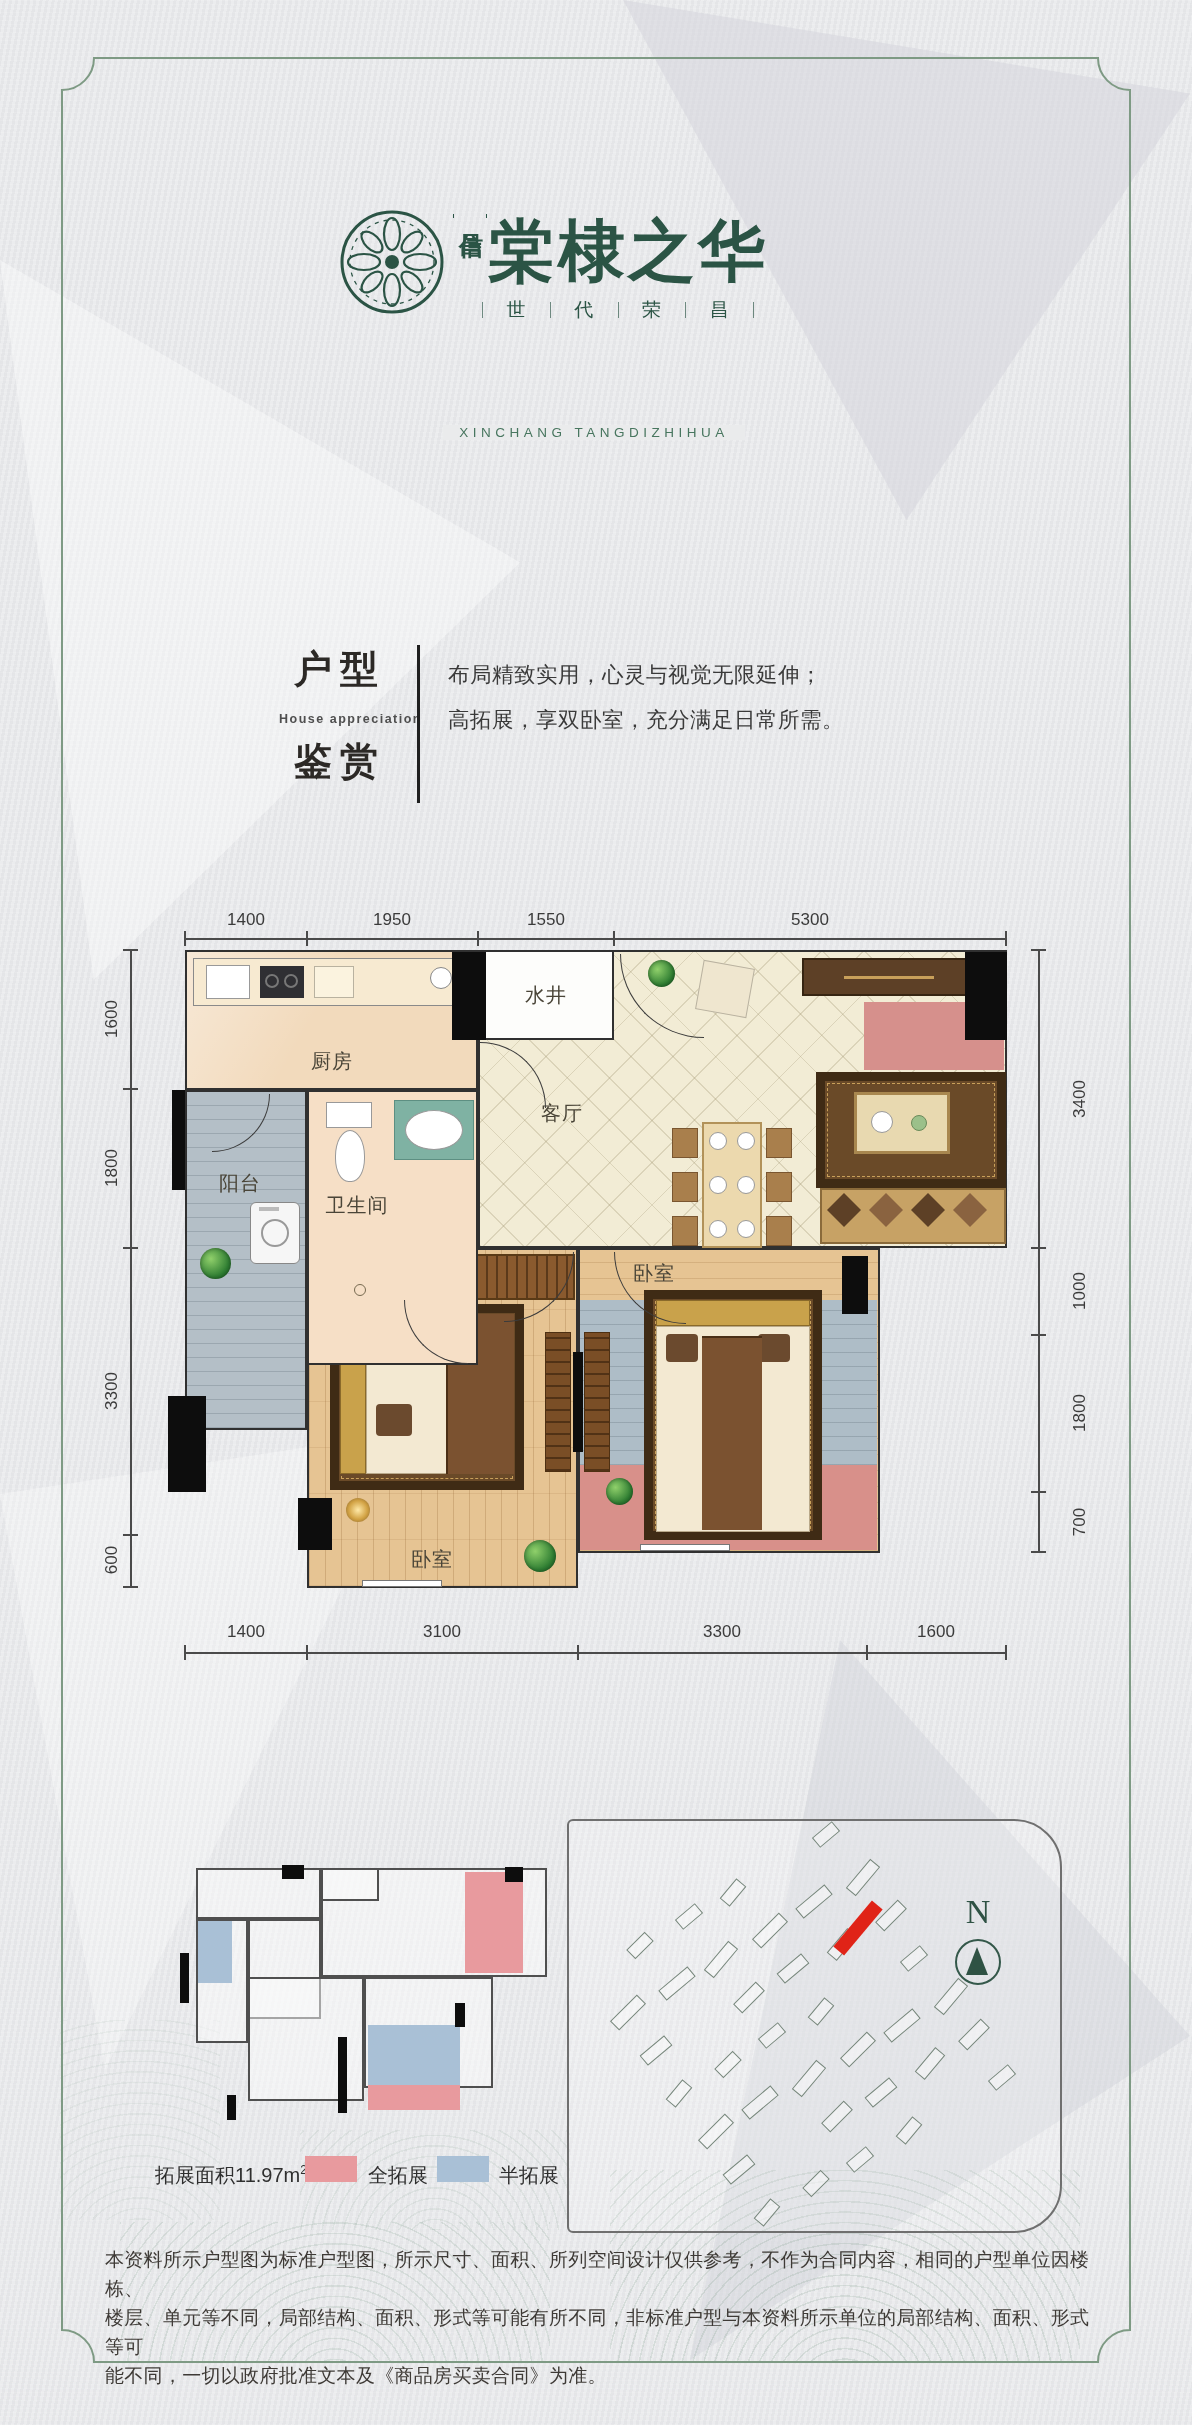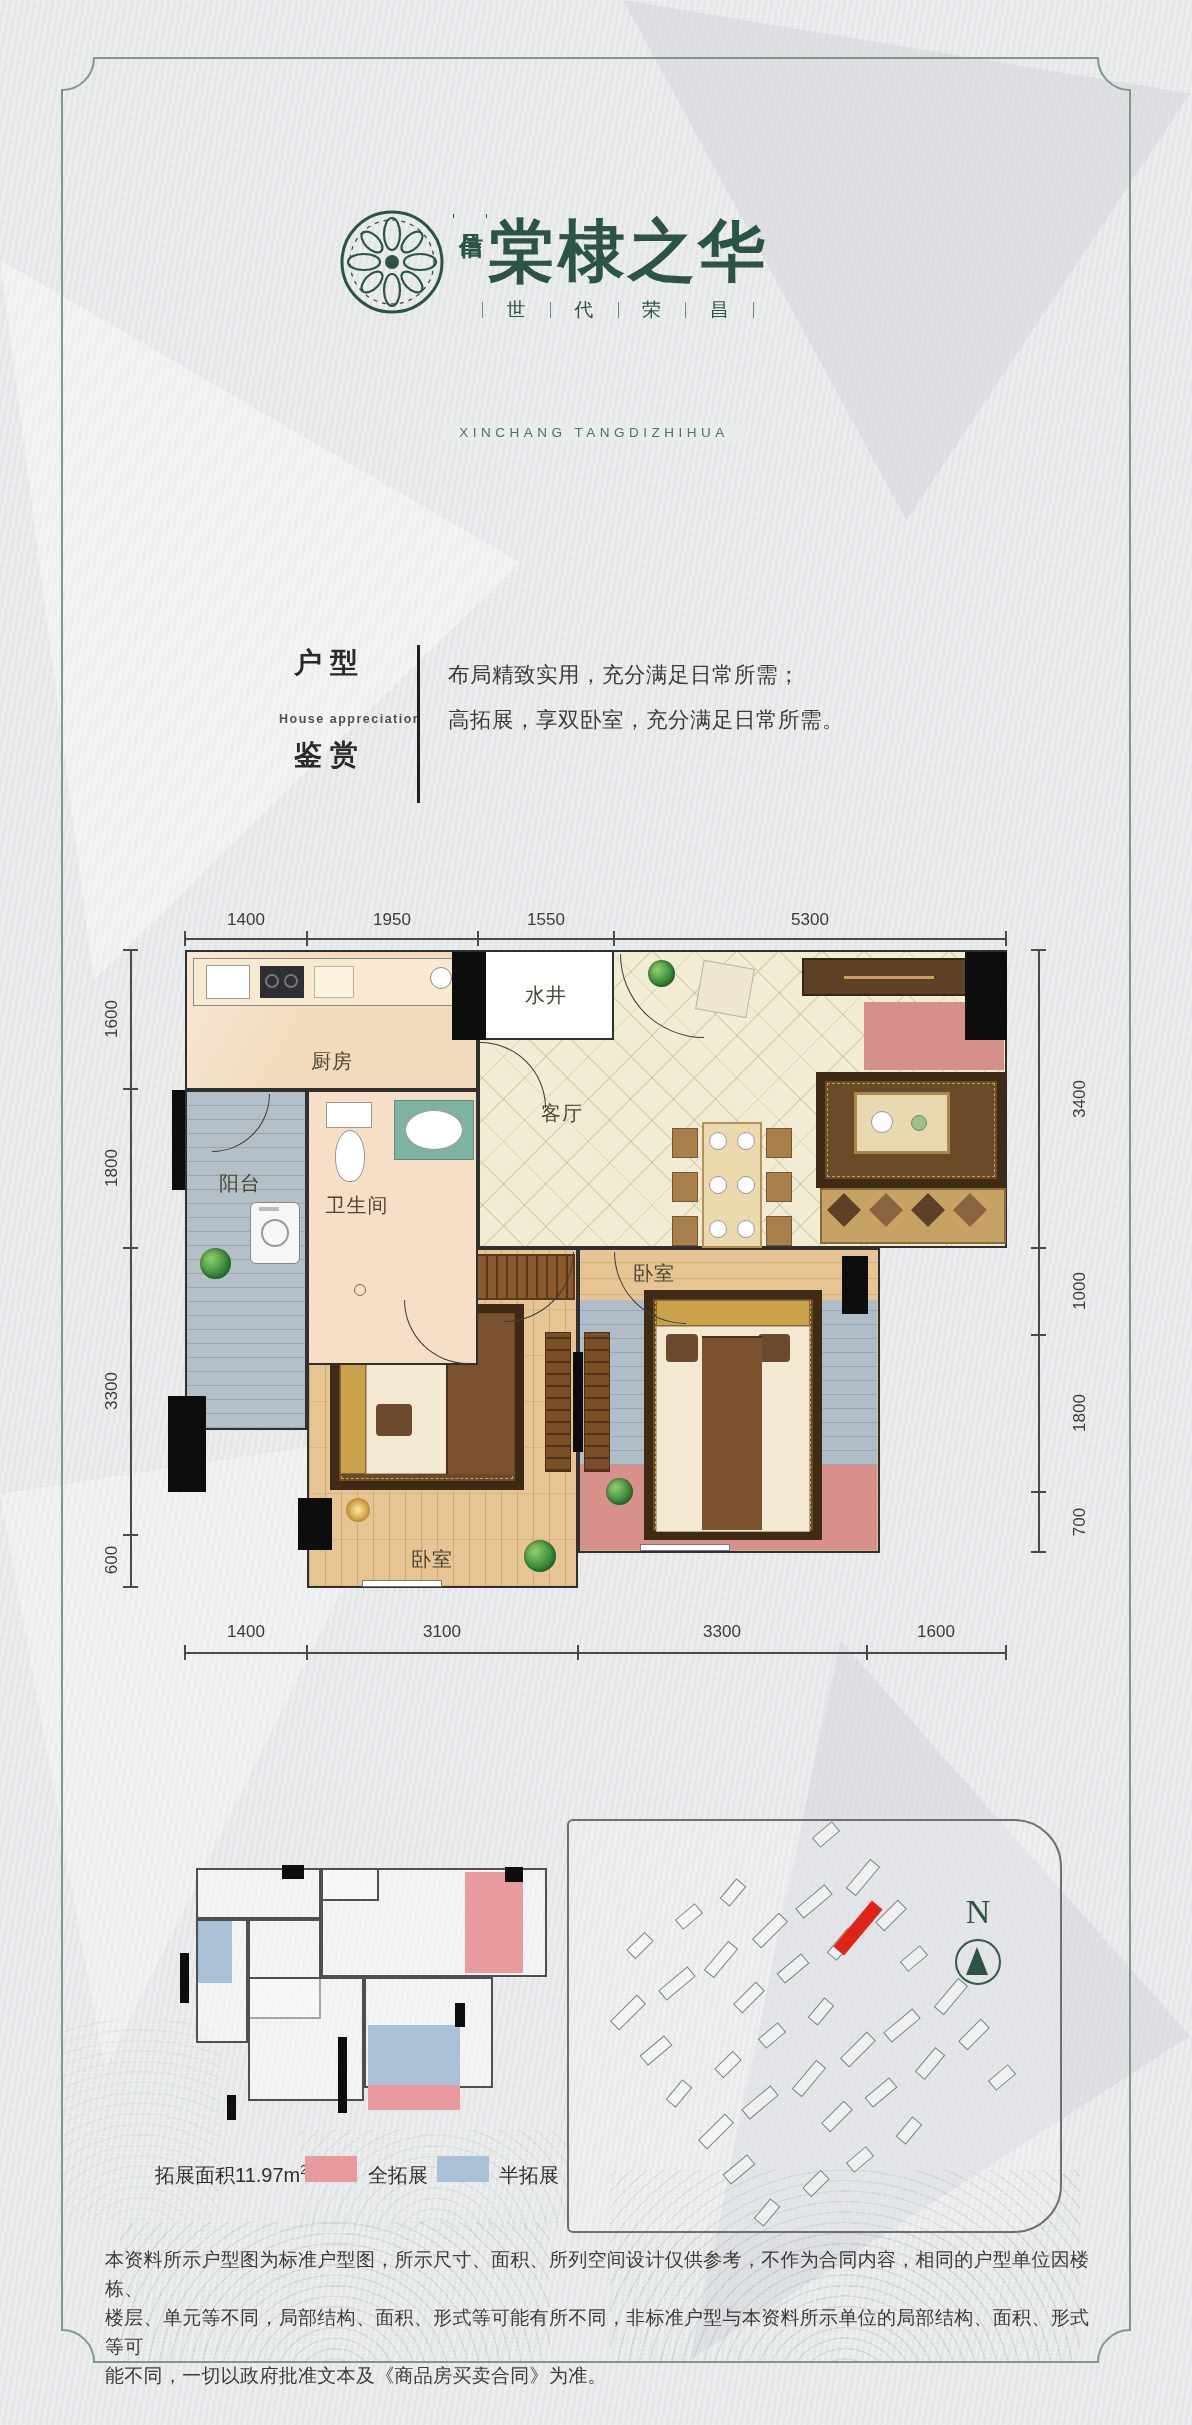--- a/index.html
+++ b/index.html
@@ -26,21 +26,21 @@
   
   .title-box{position:absolute;left:253px;top:436px;width:681px;height:152px;border:2px solid #3a3a3a;box-sizing:border-box;}
   .main-title{position:absolute;left:30px;top:24px;font-weight:700;color:#343029;font-size:62px;letter-spacing:0;}
   .main-title .num{font-size:66px;}
   .main-title .sup{font-size:30px;vertical-align:26px;font-weight:700;}
   .tdiv{position:absolute;left:367px;top:18px;width:3px;height:114px;background:#2d2d2d;}
   .feat{position:absolute;left:394px;display:flex;align-items:center;gap:13px;color:#3a3a3a;font-size:24px;font-weight:600;}
   .feat .arr{width:20px;height:19px;background:#2b5a47;clip-path:polygon(0 4%,100% 50%,0 96%,30% 50%);flex:0 0 auto;}
   .feat sup{font-size:14px;}
   
-  .apprec-zh{position:absolute;font-family:Liberation Serif, serif;font-weight:700;font-size:28px;color:#2c2926;letter-spacing:8px;}
+  .apprec-zh{position:absolute;font-family:Liberation Serif, serif;font-weight:700;font-size:38px;color:#2c2926;letter-spacing:8px;}
   .apprec-en{position:absolute;left:279px;top:712px;font-size:12.5px;letter-spacing:1.5px;color:#4f4f4f;font-weight:600;}
   .adiv{position:absolute;left:417px;top:645px;width:2.5px;height:158px;background:#1f1f1f;}
   .apprec-lines{position:absolute;left:448px;top:653px;font-size:21.5px;line-height:45px;color:#3a3a3a;letter-spacing:.5px;}
   
   .room{position:absolute;border:2.5px solid #303030;box-sizing:border-box;}
   .rlabel{position:absolute;font-size:20px;color:#4a4538;text-align:center;letter-spacing:1px;white-space:nowrap;}
   .col{position:absolute;background:#0d0d0d;}
   .arc{position:absolute;border:1.6px solid #3c3c3c;box-sizing:border-box;background:transparent;}
   .plant{position:absolute;border-radius:50%;background:radial-gradient(circle at 35% 35%, #90d06b, #2e7d32 65%, #1c5a22);box-shadow:inset 0 0 4px rgba(0,0,0,.4);}
   .lamp{position:absolute;width:24px;height:24px;border-radius:50%;background:radial-gradient(circle,#ffe9a8,#d2a244 55%,#7a5a2a);}
@@ -110,21 +110,21 @@
     <span class="bar"></span>
   </div>
 
   <div class="latin">XINCHANG TANGDIZHIHUA</div>
 
   <div class="apprec-zh" style="left:294px;top:644px;">户型</div>
   <div class="apprec-en">House appreciation</div>
   <div class="apprec-zh" style="left:294px;top:736px;">鉴赏</div>
   <div class="adiv"></div>
   <div class="apprec-lines">
-    <div>布局精致实用，充分满足日常所需；</div>
+    <div>布局精致实用，心灵与视觉无限延伸；</div>
     <div>高拓展，享双卧室，充分满足日常所需。</div>
   </div>
 
   <div class="room" style="left:478px;top:950px;width:529px;height:298px;
        background-color:#f2ecd5;
        background-image:repeating-linear-gradient(45deg, rgba(166,155,120,.30) 0 1.2px, transparent 1.2px 30px),
                         repeating-linear-gradient(135deg, rgba(166,155,120,.30) 0 1.2px, transparent 1.2px 30px);">
     <div class="abs" style="left:322px;top:6px;width:172px;height:38px;background:#5d4026;border:2px solid #362512;box-sizing:border-box;">
       <div class="abs" style="left:40px;top:16px;width:90px;height:3px;background:#c8a05a;"></div>
     </div>

